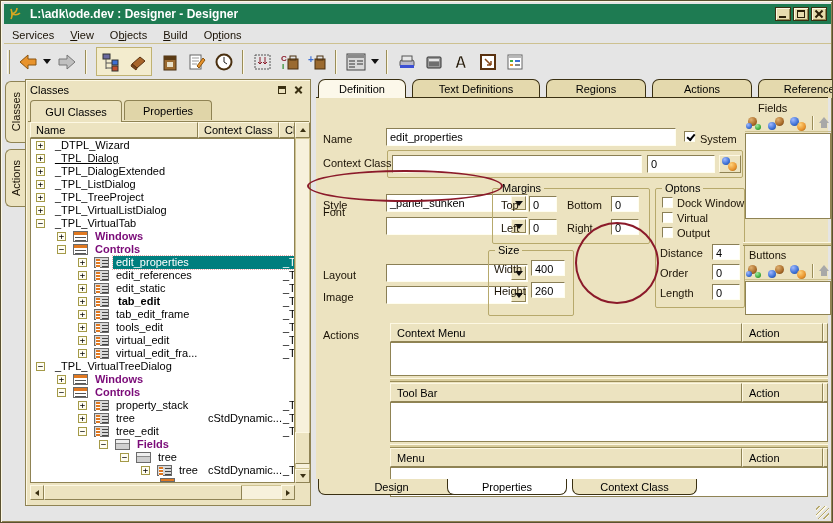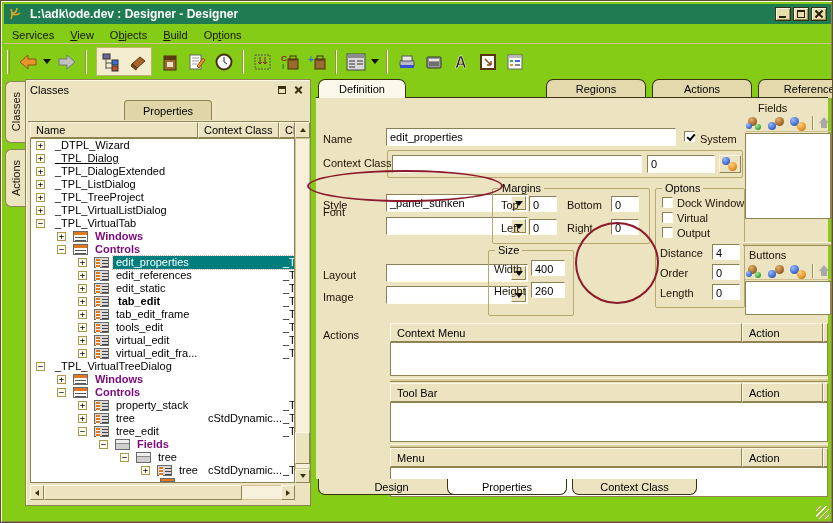--- a/index.html
+++ b/index.html
@@ -1,17 +1,17 @@
 <!DOCTYPE html>
 <html><head>
 <meta charset="utf-8">
 <style>
   html,body{margin:0;padding:0;background:#888;}
   *{box-sizing:border-box;font-family:"Liberation Sans",sans-serif;}
-  .window{position:relative;width:833px;height:523px;background:#84cc16;overflow:hidden;
+  .window{position:relative;width:833px;height:523px;background:#e5e5e5;overflow:hidden;
     border:1px solid #5a5130;box-shadow:inset 1px 1px 0 #fdf8e3, inset -1px -1px 0 #8f8354;}
 
   
   .titlebar{position:absolute;left:3px;top:3px;width:827px;height:20px;background:#1e7b52;
     display:flex;align-items:center;padding:0 4px;}
   .title-text{color:#fff;font-weight:bold;font-size:12px;margin-left:6px;flex:1;white-space:nowrap;}
   .winbtn{width:16px;height:14px;background:#e7dcae;border:1px solid #3a3012;
     box-shadow:inset 1px 1px 0 #fdf8e3, inset -1px -1px 0 #9a8d58;margin-left:2px;position:relative;}
   .winbtn .g-min{position:absolute;left:3px;bottom:2px;width:7px;height:2px;background:#2a1f08;}
   .winbtn .g-max{position:absolute;left:3px;top:2px;width:8px;height:8px;border:1px solid #2a1f08;border-top-width:2px;}
@@ -293,20 +293,23 @@
     <div class="panel-header">
       <span class="panel-title">Classes</span>
       <div class="ph-btn">
           <div class="d1"></div>
         </div>
       <div class="ph-btn">
           <div class="x1"></div>
           <div class="x2"></div>
         </div>
     </div>
+    <div class="gui-tab active" style="left:4px;width:92px;">
+      <span>GUI Classes</span>
+    </div>
     <div class="gui-tab" style="left:98px;width:88px;">
       <span>Properties</span>
     </div>
     <div class="tabline"></div>
     <div class="colhdr" style="left:4px;width:168px;">
       <span>Name</span>
     </div>
     <div class="colhdr" style="left:172px;width:81px;">
       <span>Context Class</span>
     </div>
@@ -472,20 +475,21 @@
         <span class="arr left"></span>
       </div>
     <div class="sb-thumb" style="left:18px;top:405px;width:198px;height:15px;"></div>
     <div class="sb-btn" style="left:255px;top:405px;width:14px;height:15px;">
         <span class="arr right"></span>
       </div>
   </div>
 
   <div class="rpanel">
     <div class="rtab active" style="left: 2px; width: 88px;">Definition</div>
+      <div class="rtab" style="left: 96px; width: 128px;">Text Definitions</div>
       <div class="rtab" style="left: 230px; width: 100px;">Regions</div>
       <div class="rtab" style="left: 336px; width: 100px;">Actions</div>
       <div class="rtab" style="left: 442px; width: 108px;">References</div>
       <div id="rtabs"></div>
     <div class="rcontent">
 
       <div class="field-label" style="left:442px;top:4px;">Fields</div>
       <div class="minibar" style="left:429px;top:16px;width:86px;">
         <div class="mini-btn">
           <span class="ball b-br" style="left:3px;top:2px;width:9px;height:9px;"></span>

